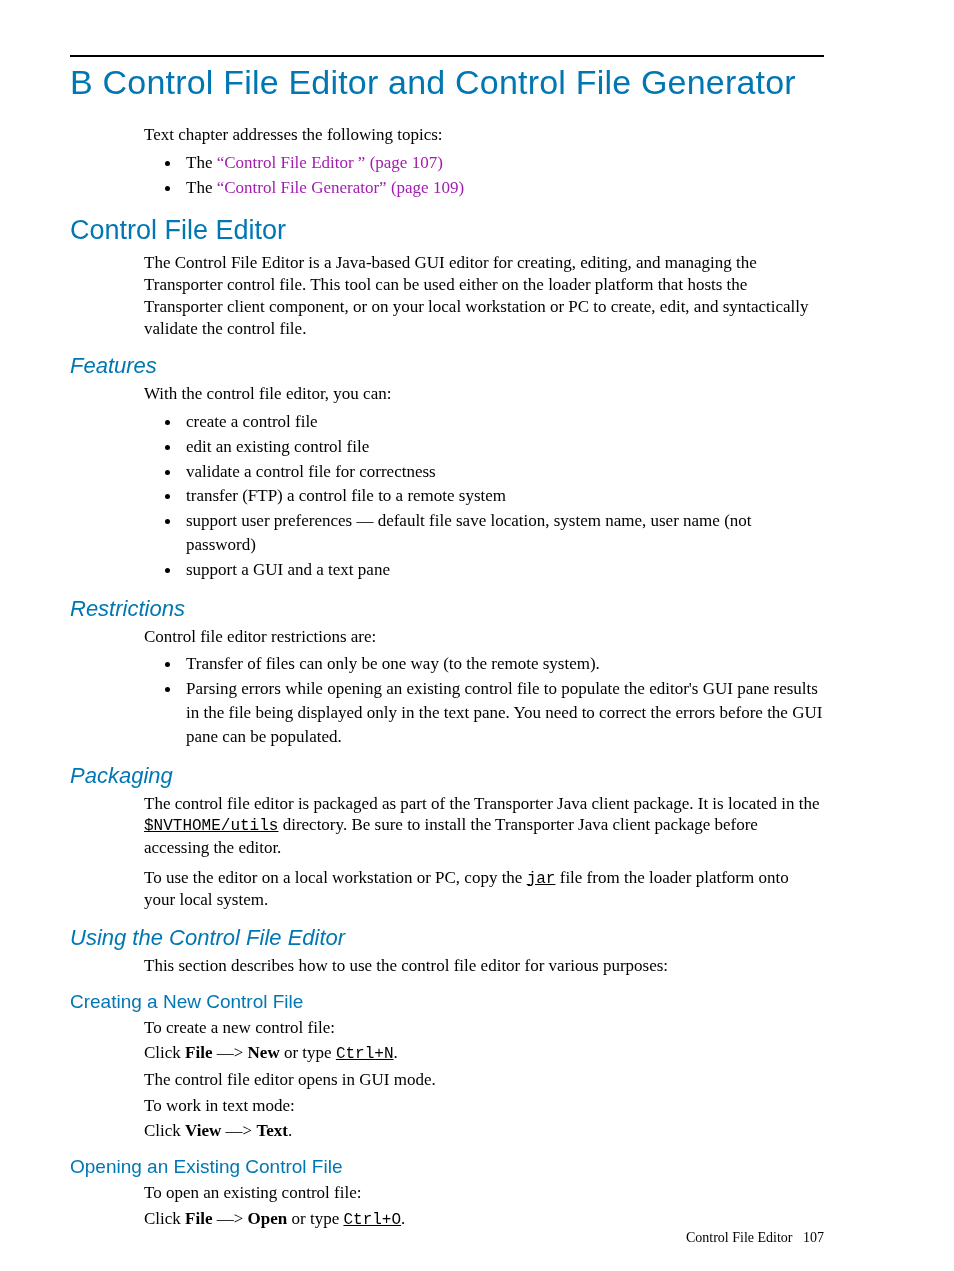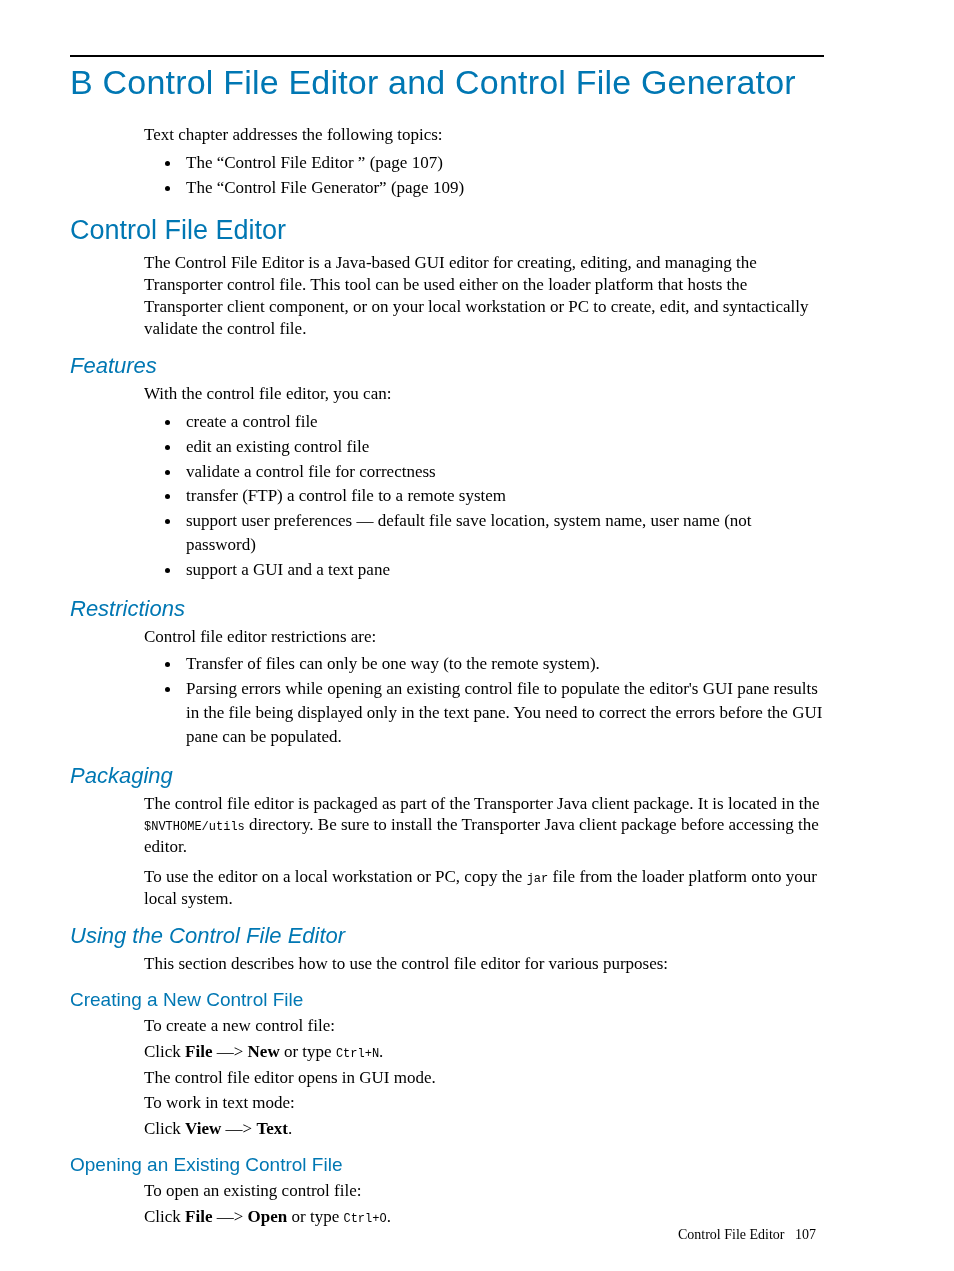--- a/index.html
+++ b/index.html
@@ -70,33 +70,34 @@
     font-style: italic;
   }
   h4.subsub {
     font-family: Liberation Sans, sans-serif;
     font-weight: 300;
     color: #0077b3;
     font-size: 19px;
     margin: 14px 0 4px 0;
   }
   .link {
-    color: #000000;
+    color: #a21caf;
   }
   .mono {
     font-family: "Courier New", Courier, monospace;
-    font-size: 12px;
+    font-size: 16px;
+    text-decoration: underline;
   }
   .bold {
     font-weight: bold;
   }
   .footer {
     position: absolute;
     bottom: 28px;
-    right: 70px;
+    right: 62px;
     font-size: 14px;
     font-family: "Palatino Linotype", Palatino, serif;
   }
   .p-block { margin-bottom: 8px; }
 </style>
 </head>
 <body>
 
 <div class="page">
   <hr class="rule">

